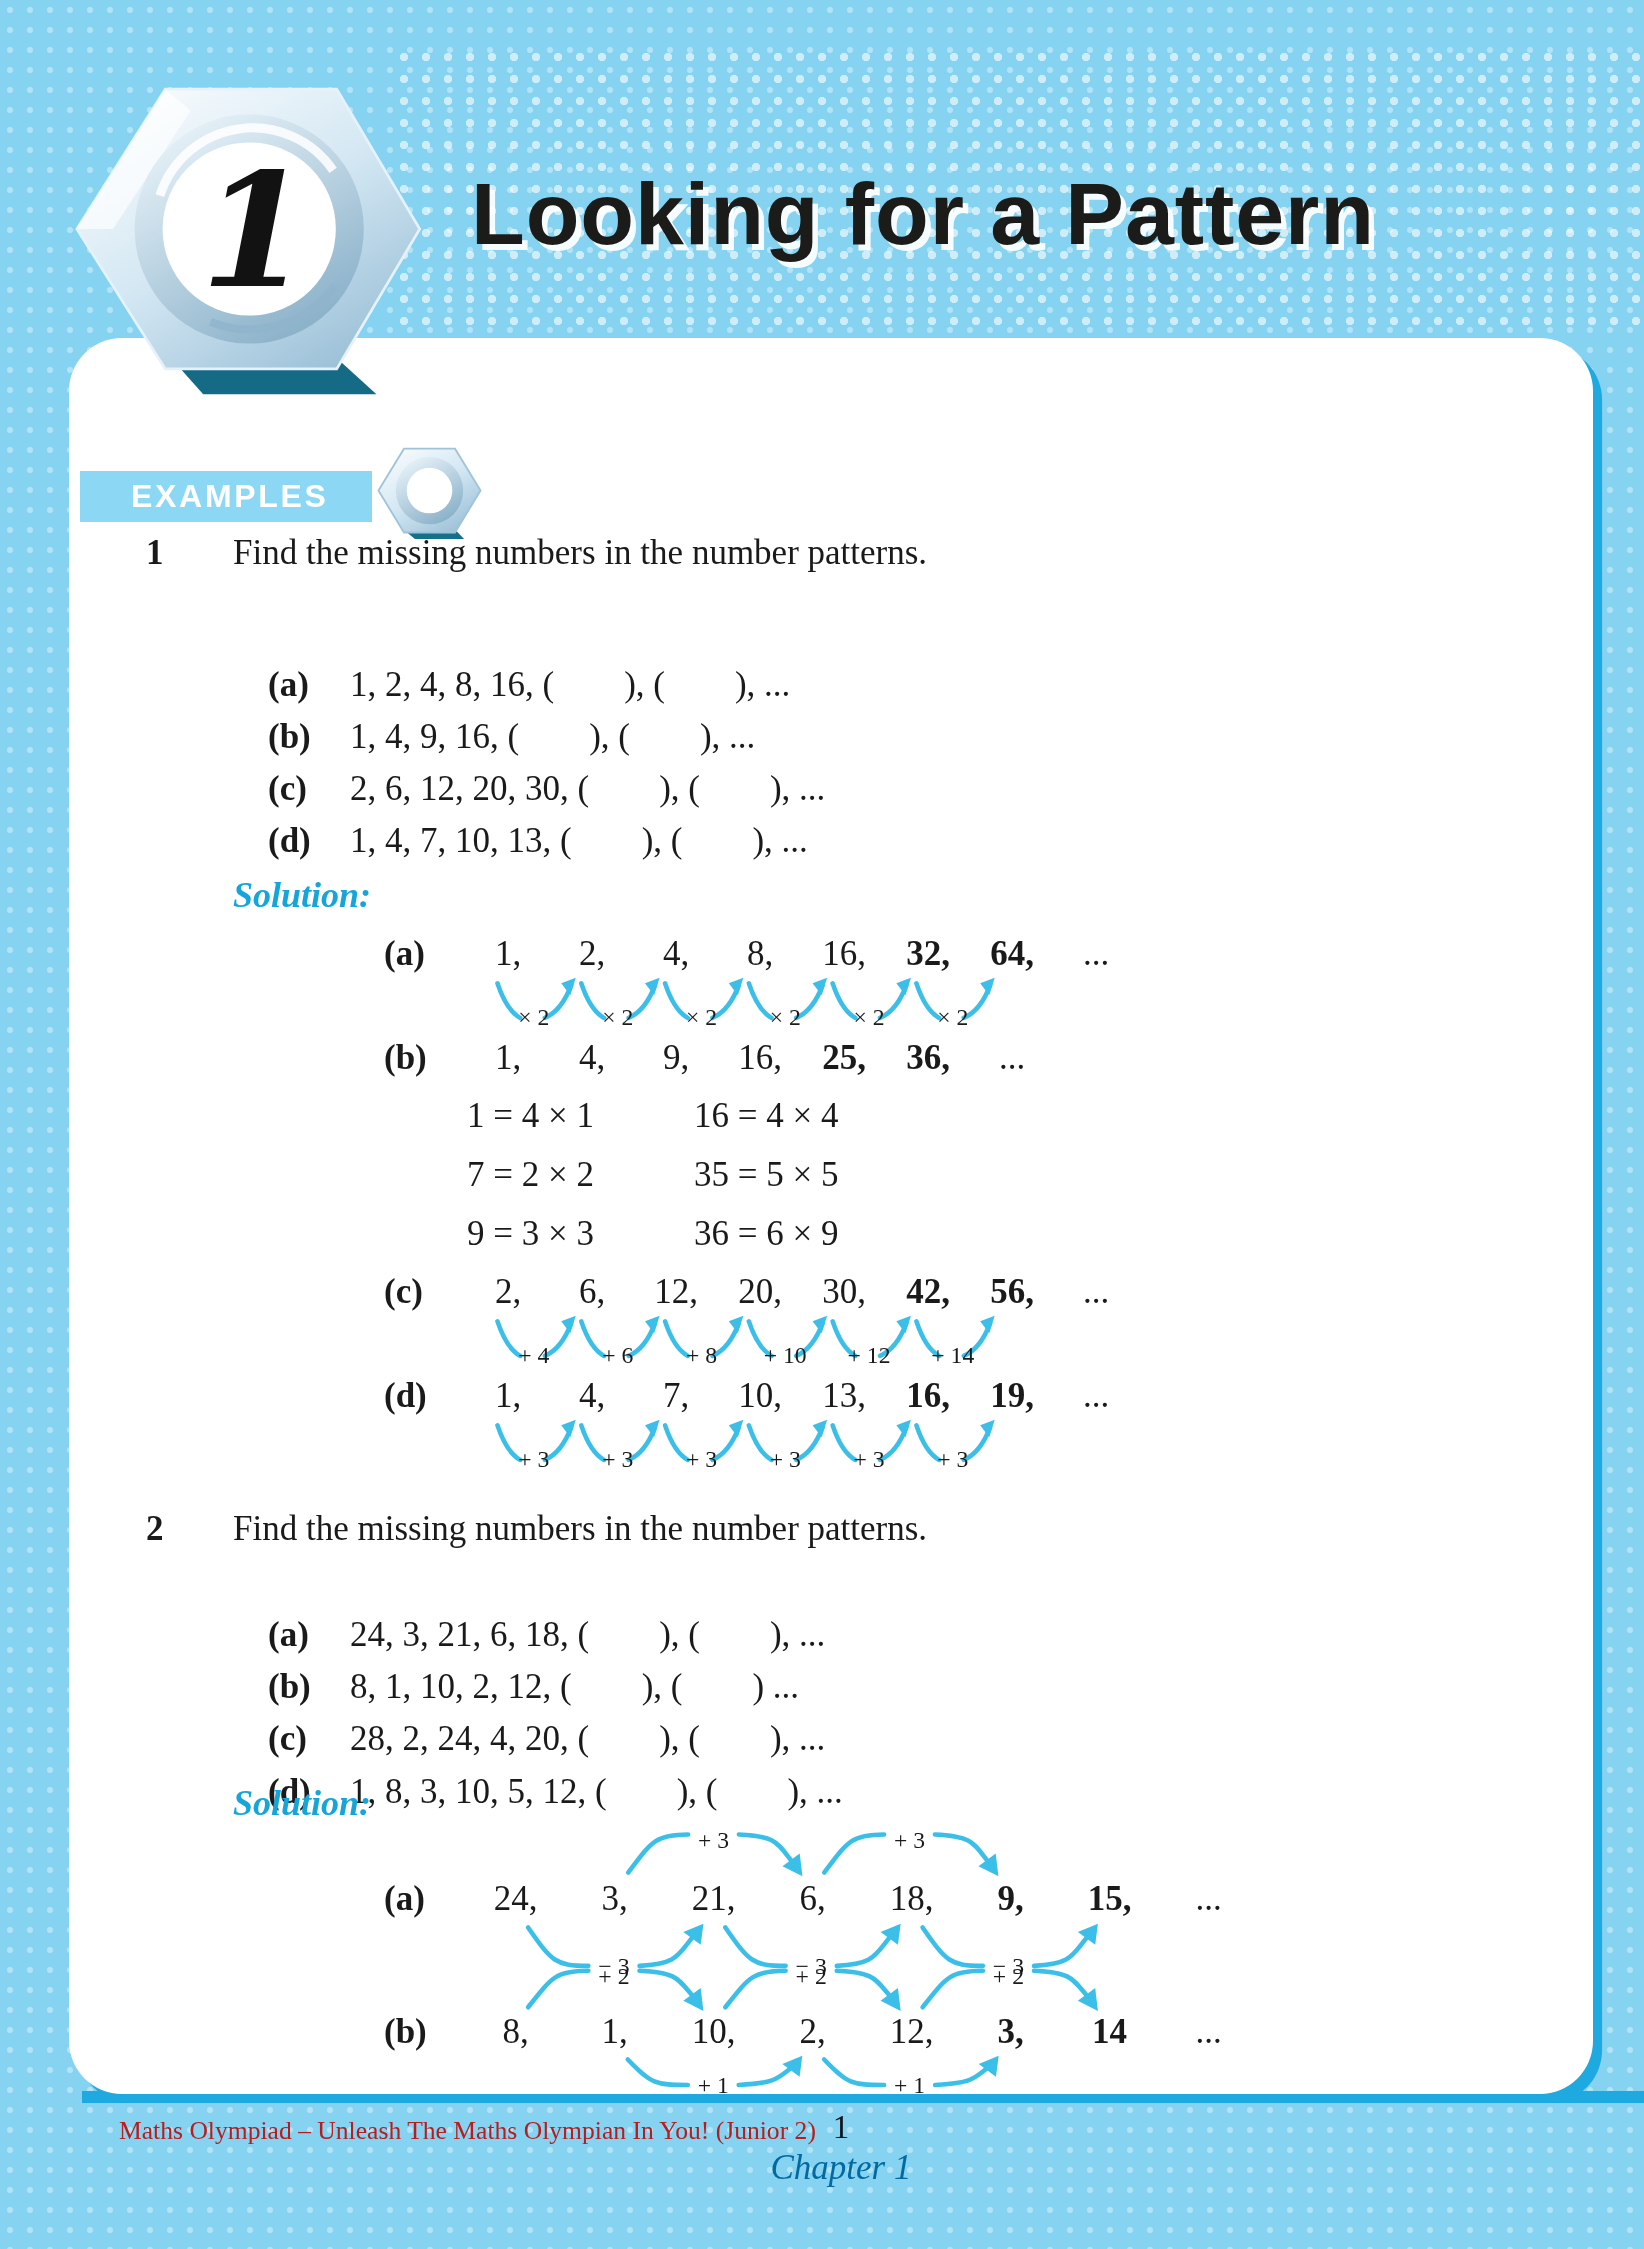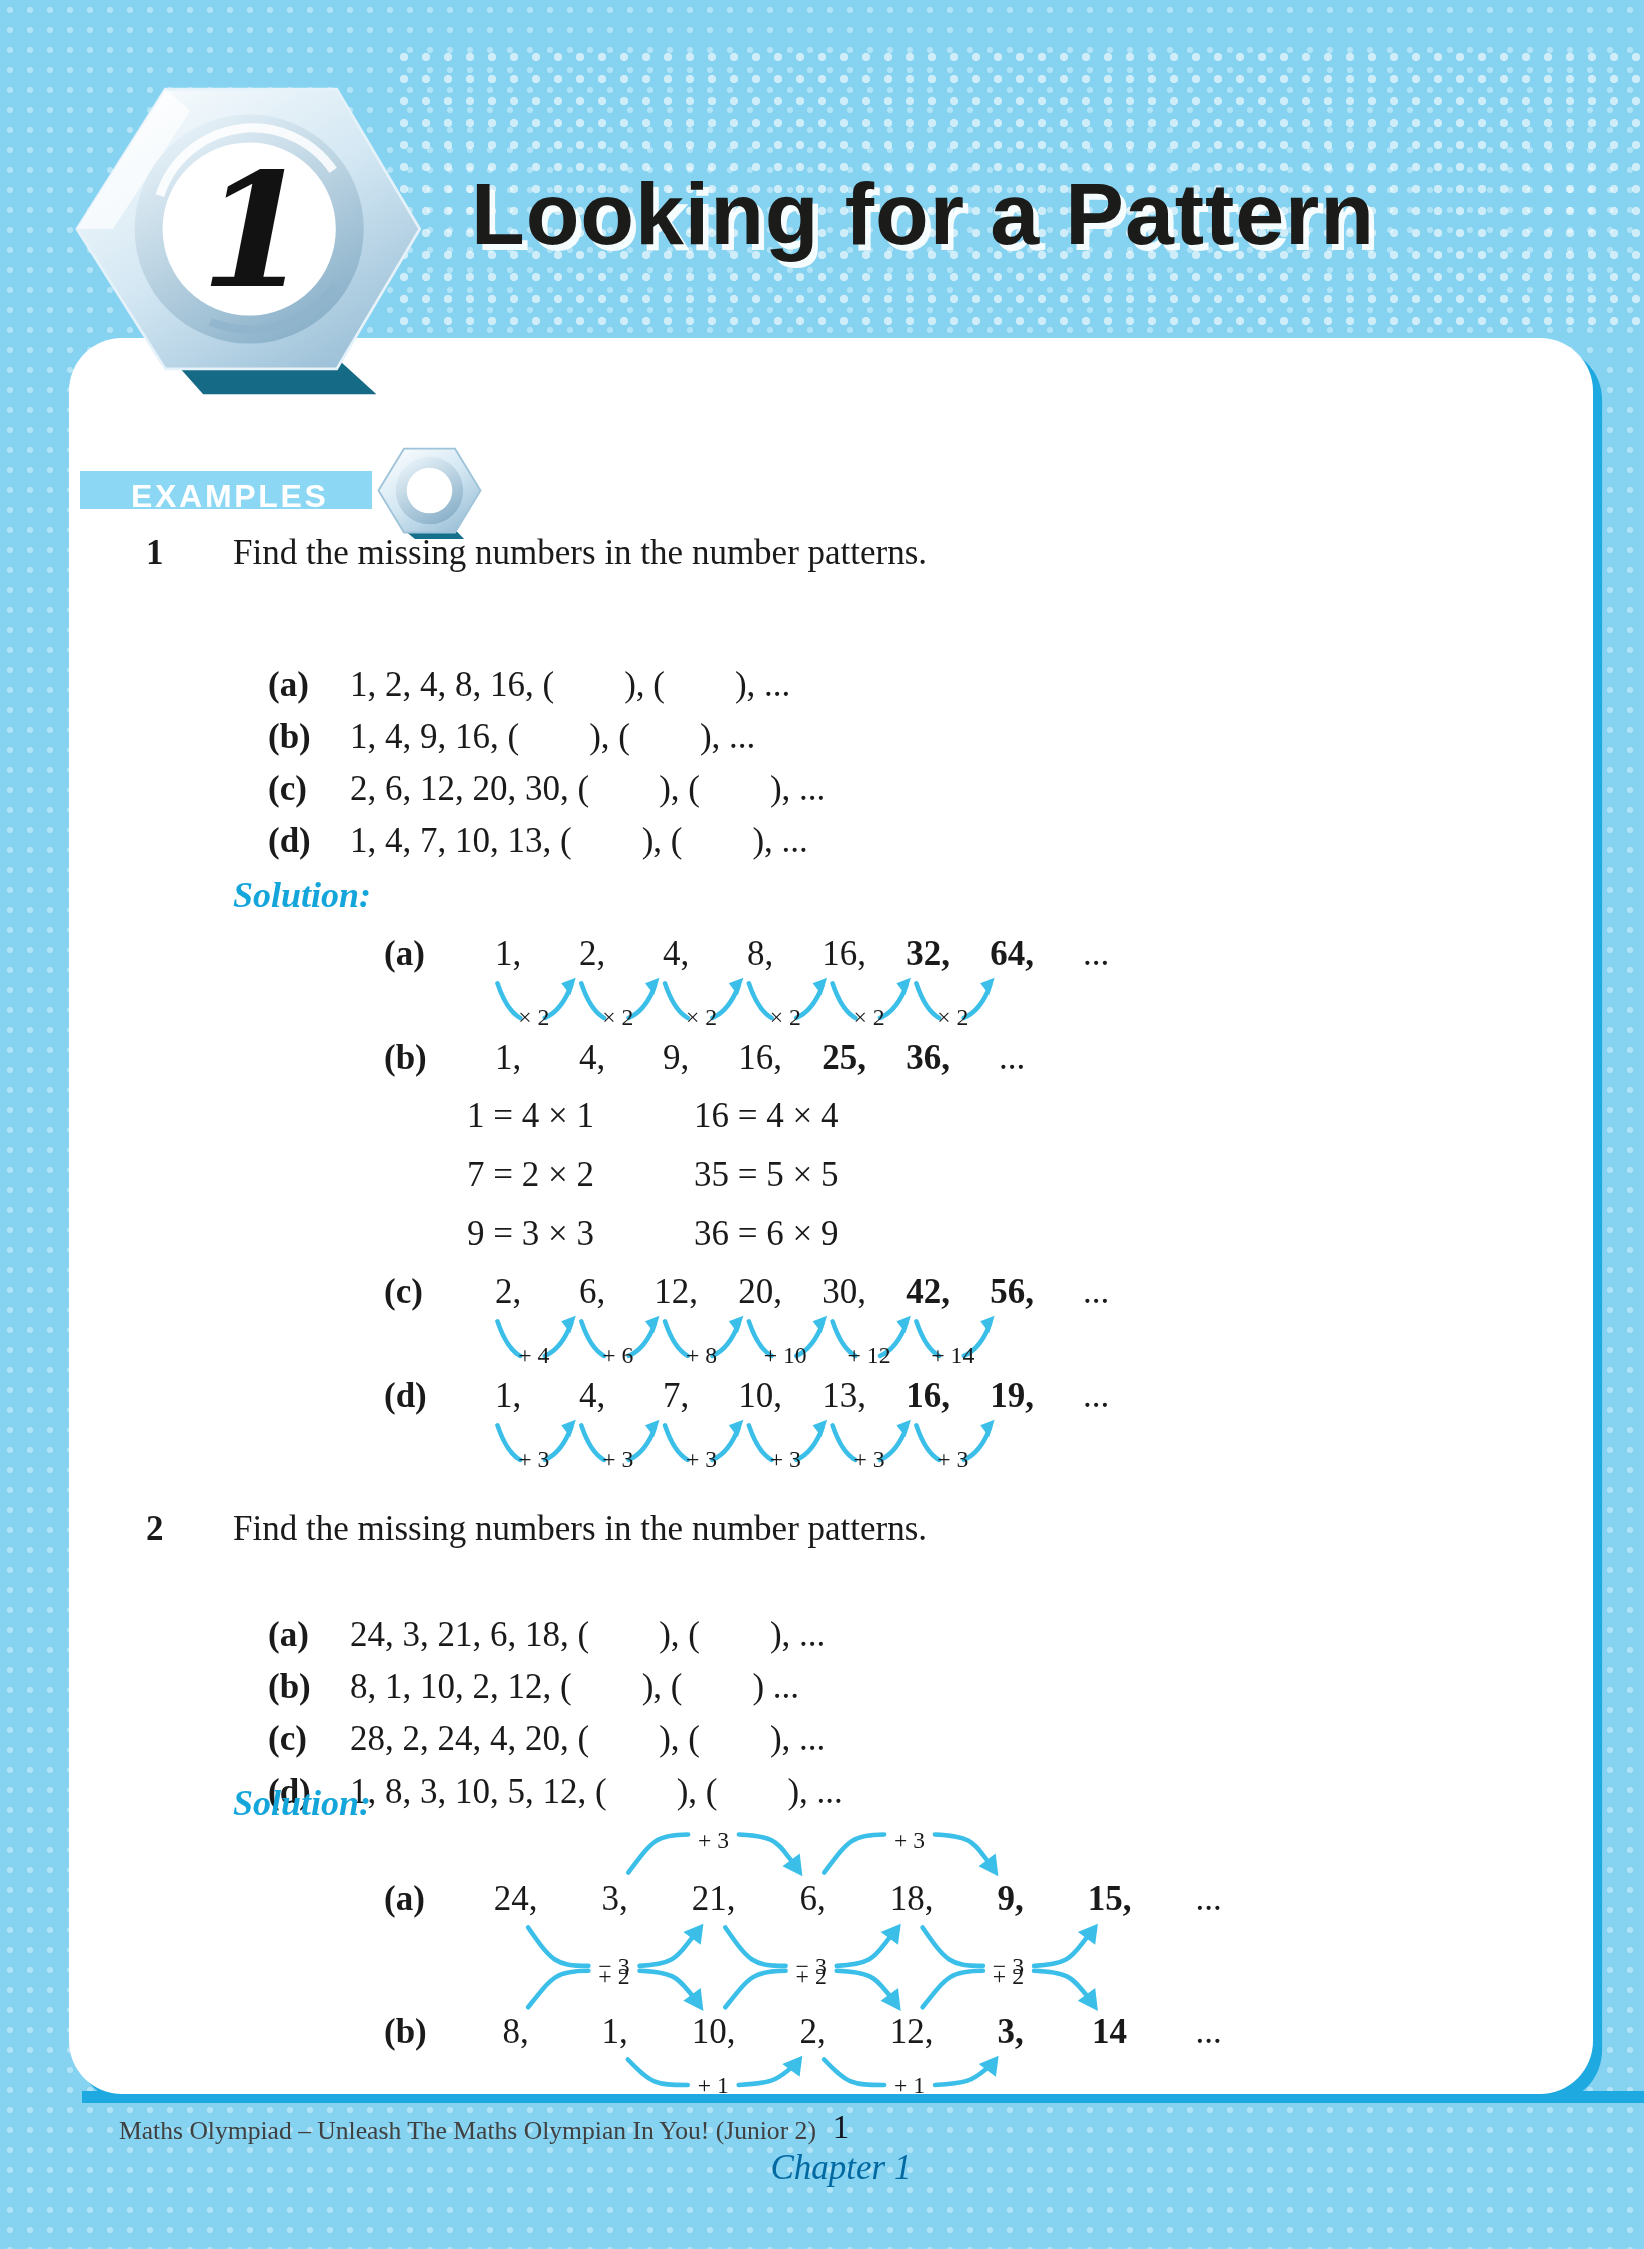--- a/index.html
+++ b/index.html
@@ -13,40 +13,40 @@
        background-image:radial-gradient(rgba(255,255,255,.6) 3.8px, transparent 4.5px);
        background-size:22px 22px;}
   .bottom-stripe{left:82px;top:2091px;width:1562px;height:12px;background:#1ea9e0;z-index:1;}
   .card{left:69px;top:338px;width:1524px;height:1756px;background:#ffffff;
        border-radius:53px;box-shadow:9.1px 9.1px 0 #1ea9e0;z-index:2;}
   .z{z-index:3;}
   .title{left:471px;top:163px;margin:0;font-family:"Liberation Sans",sans-serif;
        font-weight:900;font-size:88px;letter-spacing:0.9px;color:#1b1b19;
        text-shadow:5.5px 5.5px 0 rgba(255,255,255,.92);white-space:nowrap;}
   .chapter-badge{left:66px;top:35px;width:361px;height:388px;z-index:4;}
-  .examples-banner{left:80px;top:471px;width:292px;height:38px;background:#8cd8f4;}
+  .examples-banner{left:80px;top:471px;width:292px;height:51px;background:#8cd8f4;}
   .examples-banner span{display:block;padding-left:51px;line-height:51px;
        font-family:"Liberation Sans",sans-serif;font-weight:bold;font-size:32px;
        letter-spacing:2.7px;color:#ffffff;}
   .nut-icon{left:373px;top:435px;width:113px;height:113px;z-index:3;}
   .q-head{left:146px;white-space:nowrap;font-size:35px;}
   .q-num{font-weight:bold;display:inline-block;width:87px;}
   .q-item{left:233px;white-space:pre;font-size:35px;}
   .item-label{font-weight:bold;display:inline-block;width:82px;}
   .sol-label{left:233px;font-size:36px;font-weight:bold;font-style:italic;color:#14a5da;}
   .row-label{left:384px;font-size:35px;font-weight:bold;}
   .num-row{left:466px;white-space:nowrap;font-size:35px;}
   .num-cell{display:inline-block;text-align:center;}
   .num-cell.bold{font-weight:bold;}
   .arrow-row svg{display:block;}
   .arrow-line{fill:none;stroke:#3bbfe9;stroke-width:5;stroke-linecap:round;}
   .arrow-head{fill:#3bbfe9;}
   .arrow-label{font-family:"Liberation Serif",serif;font-size:26px;fill:#1a1a1a;text-anchor:middle;}
   .eq-grid{left:467px;display:grid;grid-template-columns:227px max-content;row-gap:19px;font-size:35px;}
-  .footer-left{left:119px;font-size:25.6px;color:#404040;line-height:40px;z-index:3;}
+  .footer-left{left:119px;font-size:25.6px;color:#b91c1c;line-height:40px;z-index:3;}
   .footer-center{left:722px;width:238px;text-align:center;z-index:3;}
   .footer-page{font-size:33px;color:#14141e;}
   .footer-chapter{font-size:35px;font-style:italic;color:#0369a1;margin-top:1.8px;}
 </style>
 </head>
 <body>
 
 <div>
 
   <div class="abs dots-band"></div>

